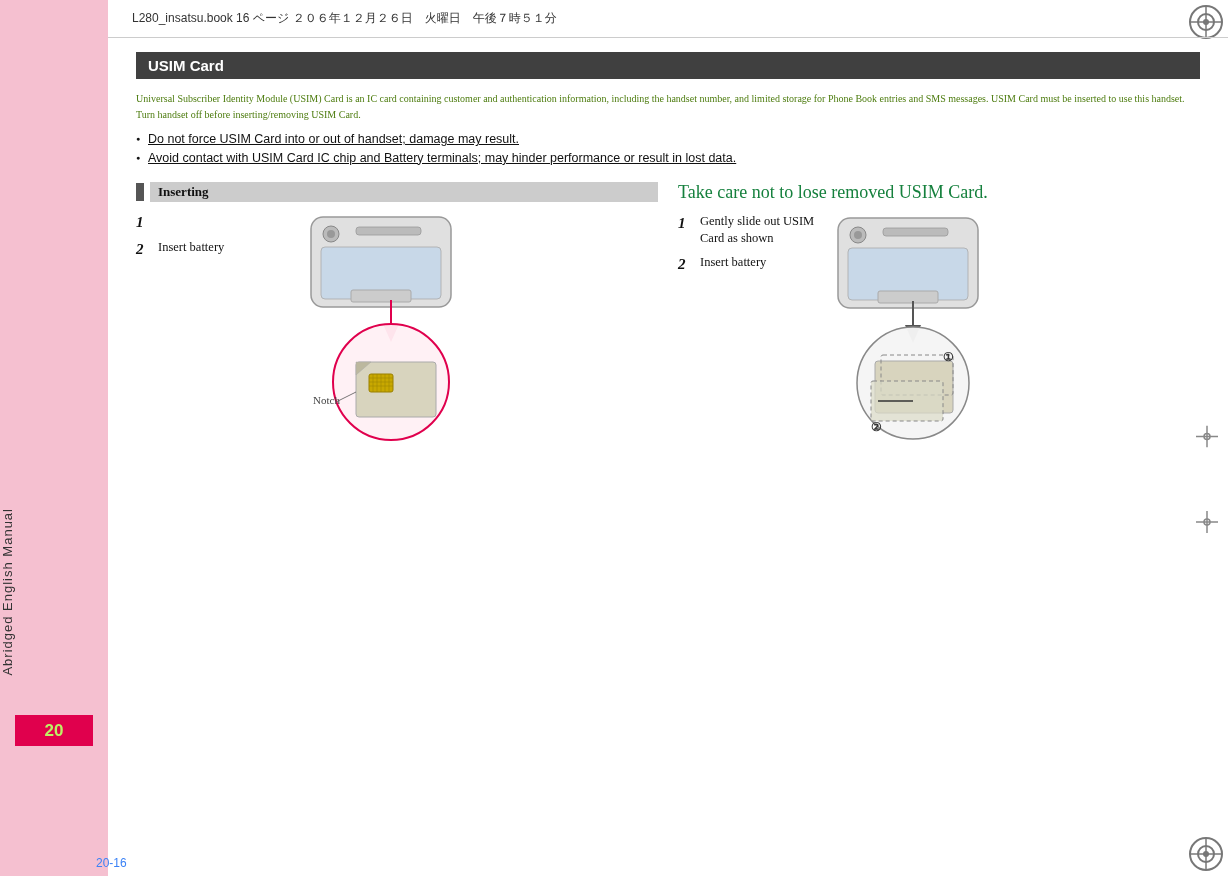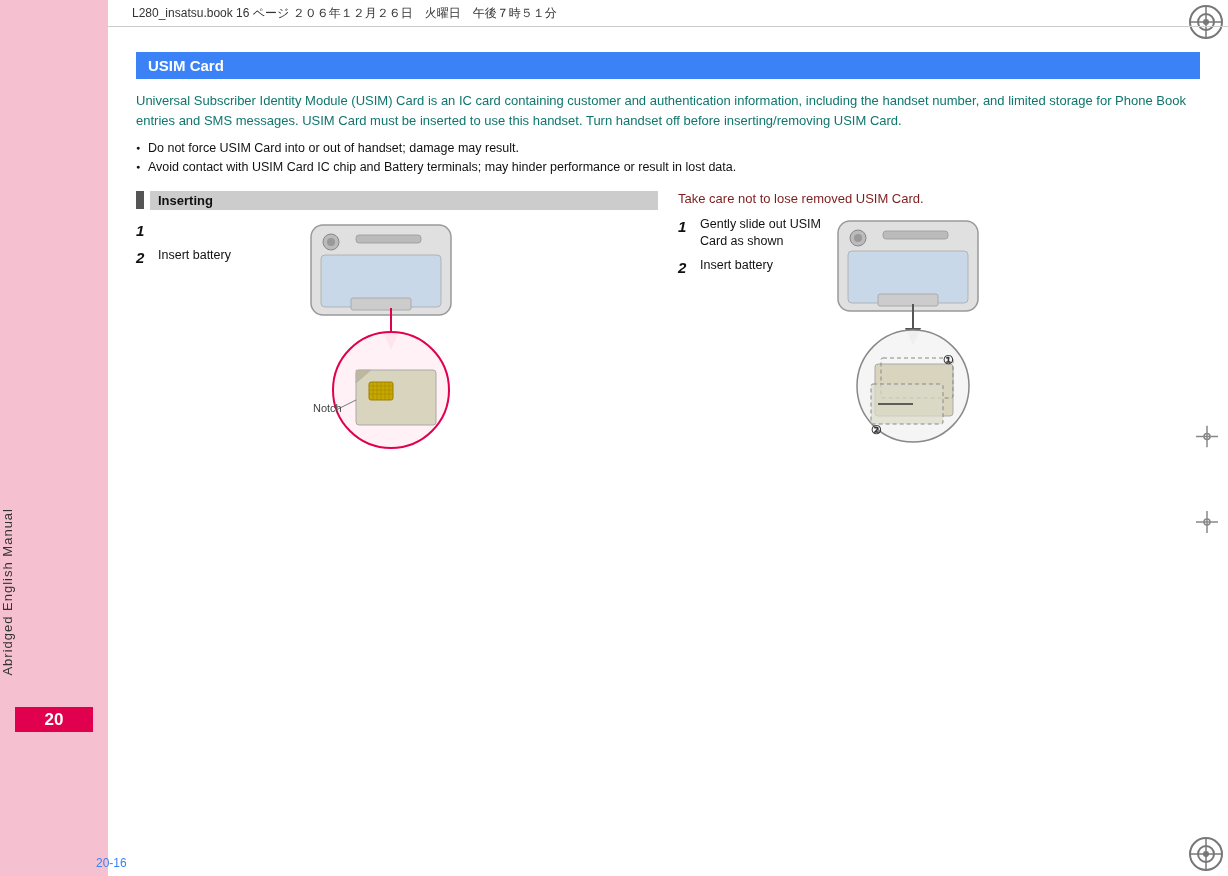--- a/index.html
+++ b/index.html
@@ -29,40 +29,40 @@
       width: 108px;
       text-align: center;
       writing-mode: vertical-rl;
       transform: rotate(180deg);
       font-size: 13px;
       color: #333;
       letter-spacing: 1px;
     }
     .page-num-badge {
       position: absolute;
-      bottom: 144px;
+      bottom: 130px;
       left: 15px;
       width: 78px;
-      height: 25px;
+      height: 31px;
       background: #e0004d;
-      color: #ffffff;
+      color: #bef264;
       display: flex;
       align-items: center;
       justify-content: center;
       font-size: 17px;
       font-weight: bold;
     }
 
     
     .header-bar {
       position: absolute;
       top: 0;
       left: 108px;
       right: 0;
-      height: 27px;
+      height: 38px;
       border-bottom: 1px solid #ccc;
       display: flex;
       align-items: center;
       padding: 0 24px;
       font-size: 12px;
       color: #333;
     }
     .gear-tl { position: absolute; top: 2px; left: 2px; width: 40px; height: 40px; }
     .gear-tr { position: absolute; top: 2px; right: 2px; width: 40px; height: 40px; }
     .gear-bl { position: absolute; bottom: 2px; left: 2px; width: 40px; height: 40px; }
@@ -73,62 +73,65 @@
       position: absolute;
       top: 38px;
       left: 108px;
       right: 0;
       bottom: 28px;
       padding: 14px 28px 10px 28px;
     }
 
     
     .section-title {
-      background: #3b82f6;
+      background: #404040;
       color: #fff;
       padding: 5px 12px;
       font-size: 15px;
       font-weight: bold;
       margin-bottom: 12px;
       display: inline-block;
       width: 100%;
     }
 
     
     .intro-text {
-      font-size: 13px;
+      font-size: 10px;
       line-height: 1.55;
       margin-bottom: 8px;
-      color: #0f766e;
+      color: #4d7c0f;
+      font-family: Liberation Serif, serif;
     }
     .bullet-list {
       list-style: none;
       padding: 0;
       margin-bottom: 14px;
     }
     .bullet-list li {
       font-size: 12.5px;
       line-height: 1.5;
       color: #111;
       padding-left: 12px;
       position: relative;
+      text-decoration: underline;
     }
     .bullet-list li::before {
       content: '●';
       font-size: 7px;
       position: absolute;
       left: 0;
       top: 4px;
     }
 
     
     .two-col {
       display: flex;
       gap: 20px;
       margin-top: 4px;
+      font-family: Liberation Serif, serif;
     }
     .col-left, .col-right {
       flex: 1;
     }
 
     
     .sub-header {
       display: flex;
       align-items: center;
       margin-bottom: 10px;
@@ -330,21 +333,21 @@
             <text x="22" y="192" font-size="11" fill="#444">Notch</text>
             <line x1="45" y1="190" x2="65" y2="180" stroke="#555" stroke-width="0.8"></line>
           </svg>
         </div>
       </div>
     </div>
 
     <div class="col-right">
 
 
-      <p style="font-size:13px; margin-bottom:10px; color:#7f1d1d;">Take care not to lose removed USIM Card.</p>
+      <p style="font-size:18px; margin-bottom:10px; color:#15803d;">Take care not to lose removed USIM Card.</p>
 
       <div style="display:flex; align-items:flex-start;">
         <div style="flex:0 0 auto; min-width:145px;">
           <div class="step">
             <span class="step-num">1</span>
             <span>Gently slide out USIM<br>Card as shown</span>
           </div>
           <div class="step">
             <span class="step-num">2</span>
             <span>Insert battery</span>

